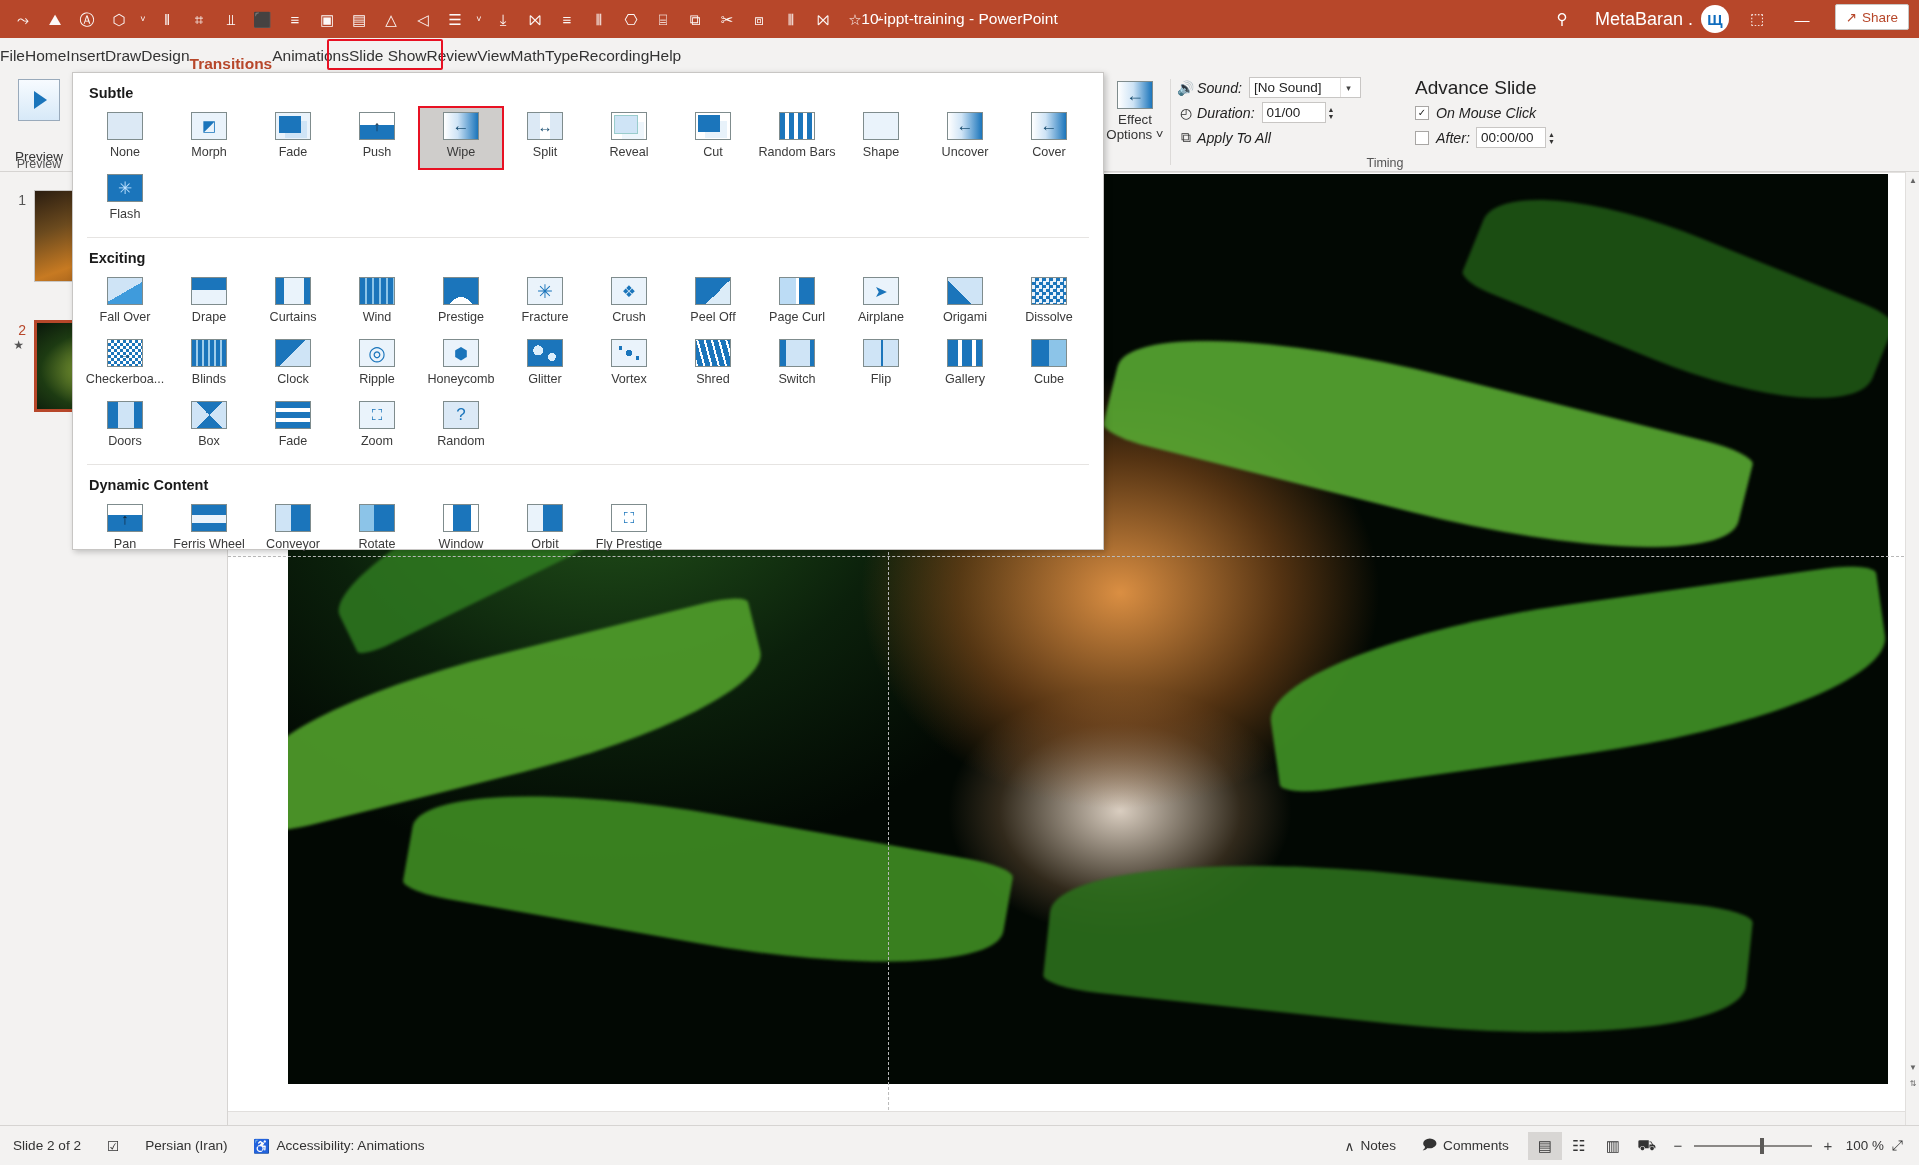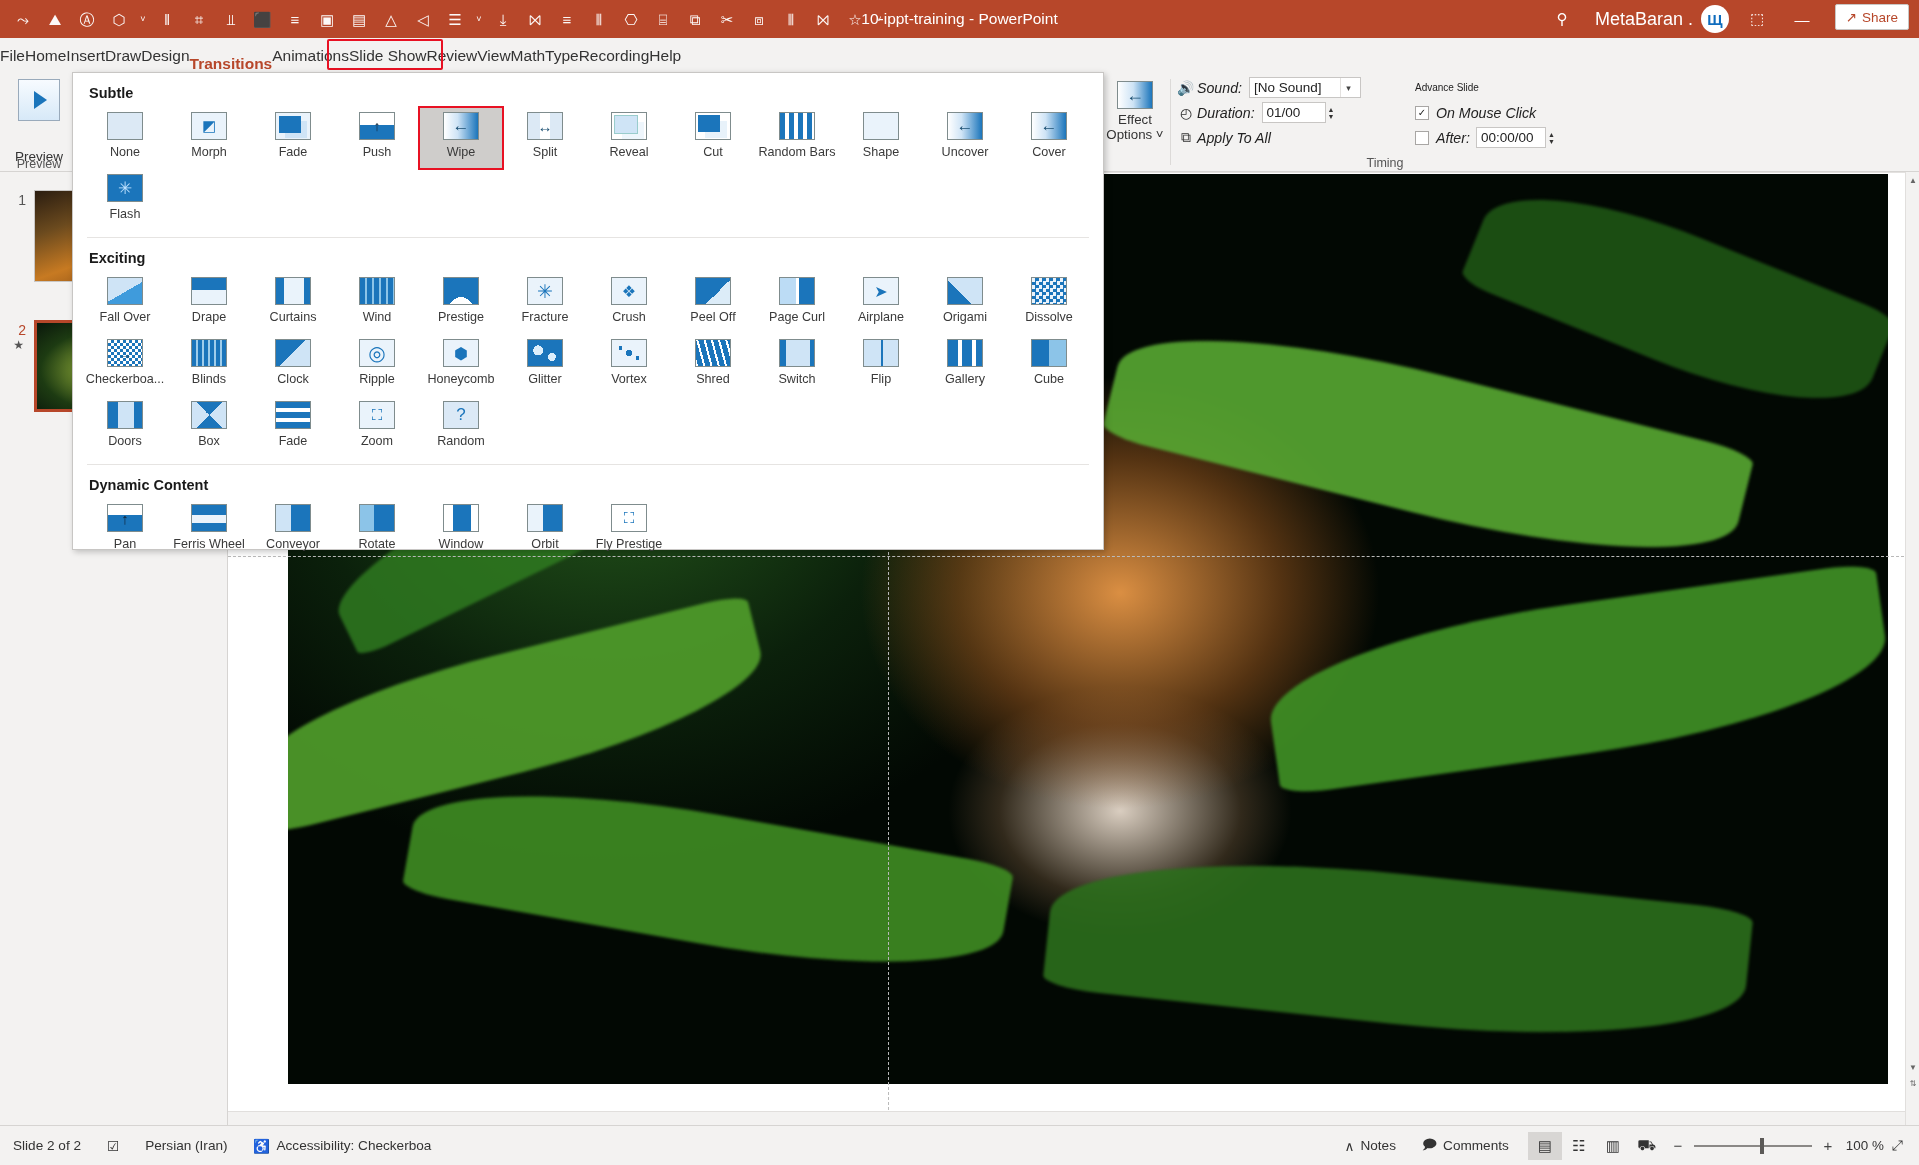--- a/index.html
+++ b/index.html
@@ -121,21 +121,21 @@
   .ticon { width: 22px; display:flex; align-items:center; justify-content:center; color:#333; font-size:14px;}
   .tlabel { white-space: nowrap; font-style: italic; }
   .tinput {
     border: 1px solid #c8c6c4; background: #fff; height: 21px;
     font-size: 13.5px; display:flex; align-items:center; padding: 0 4px;
     color: #222;
   }
   .combo-caret { width:16px; border-left:1px solid #e3e1df; height:19px; display:flex; align-items:center; justify-content:center; font-size:9px; color:#444;}
   .spin { display:flex; flex-direction:column; width:12px; margin-left:2px; font-size:7px; color:#333; line-height:1;}
   #advance-col { position:absolute; left: 240px; top:0; width: 180px; }
-  .adv-head { font-size: 10px; color:#222; height: 25px; display:flex; align-items:center; }
+  .adv-head { font-size: 19px; color:#222; height: 25px; display:flex; align-items:center; }
   .chk { width:14px; height:14px; border:1px solid #a8a6a4; background:#fff; display:flex; align-items:center; justify-content:center; font-size:10px; color:#222; margin-right:7px;}
   #timing-group-label { position:absolute; left: 1175px; bottom: 1px; width: 420px; text-align:center; font-size:12.5px; color:#555;}
 
   
   #gallery-popup {
     position: absolute; left: 72px; top: 72px; width: 1032px; height: 478px;
     background: #fff; border: 1px solid #c8c6c4;
     box-shadow: 2px 2px 6px rgba(0,0,0,.22);
     z-index: 40;
   }
@@ -485,21 +485,21 @@
   </div>
 </div>
 <div id="hscroll-bottom"></div>
 
 <div id="statusbar">
   <div class="sb-item">Slide 2 of 2</div>
   <div class="sb-item">☑</div>
   <div class="sb-item">Persian (Iran)</div>
   <div class="sb-item">
     <span>♿</span>
-    <span>Accessibility: Checkerboa</span>
+    <span>Accessibility: Animations</span>
   </div>
   <div id="sb-right">
     <div class="sb-item">
       <span>∧</span>
       <span>Notes</span>
     </div>
     <div class="sb-item">
       <span>🗩</span>
       <span>Comments</span>
     </div>

